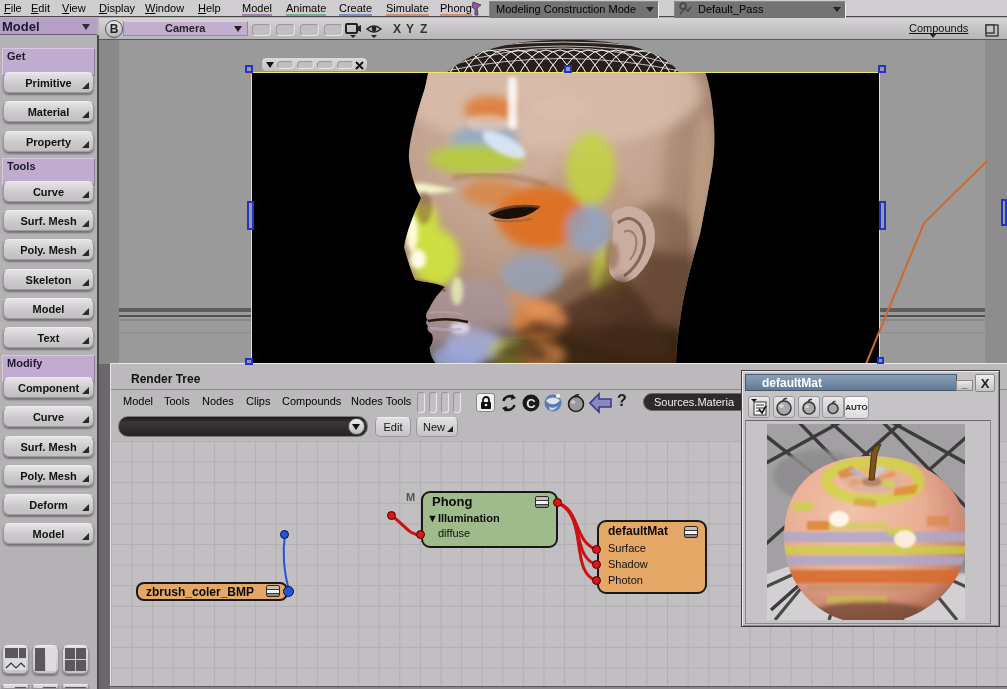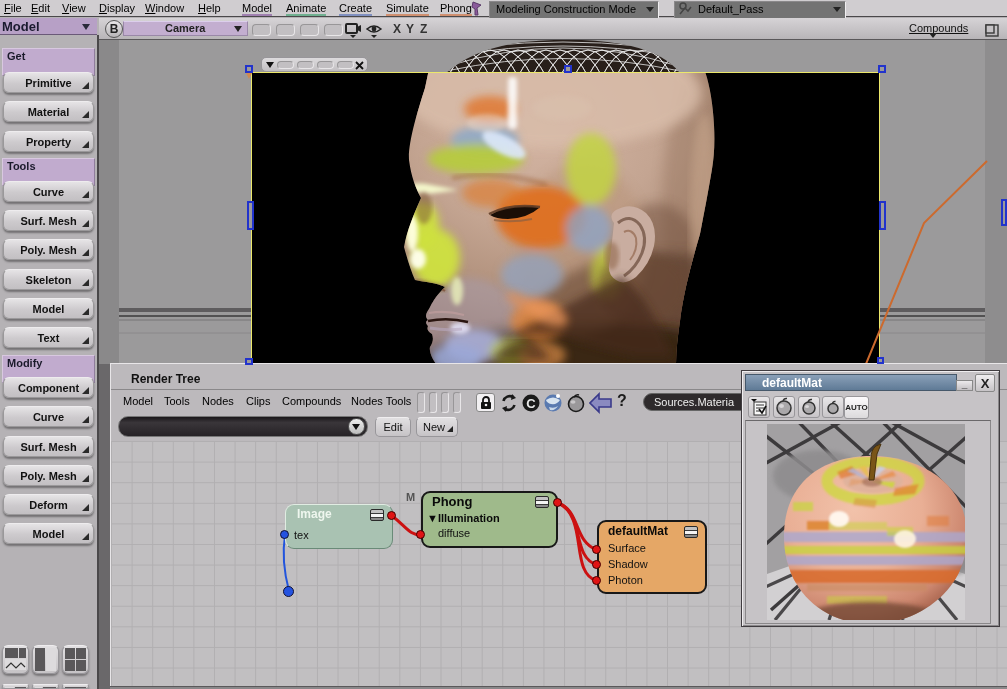--- a/index.html
+++ b/index.html
@@ -461,42 +461,41 @@
     <div id="rtgraph">
 
       <svg class="abs" style="left:0;top:0" width="897" height="246" viewBox="0 0 897 246">
         <path d="M178 150 Q170 120 174 94" stroke="#2255dd" stroke-width="2" fill="none"></path>
         <path d="M281 75 C295 85 298 94 310 94" stroke="#cc1111" stroke-width="3" fill="none"></path>
         <path d="M447 62 C470 70 462 100 486 109" stroke="#cc1111" stroke-width="3" fill="none"></path>
         <path d="M447 62 C474 72 460 116 486 124" stroke="#cc1111" stroke-width="3" fill="none"></path>
         <path d="M447 62 C478 76 458 132 486 140" stroke="#cc1111" stroke-width="3" fill="none"></path>
       </svg>
 
-      <div class="node" style="left:174px;top:63px;width:108px;height:45px;background:#a9c2b2;border:1px solid #e0ece2;border-bottom-color:#6a8a78;border-right-color:#6a8a78">
-        <span style="position:absolute;left:11px;top:2px;font-size:12px;color:#eef6ee">Image</span>
-        <span class="burger" style="right:8px;top:4px"></span>
-        <span style="position:absolute;left:8px;top:24px;font-size:11px;font-weight:normal;color:#111">tex</span>
-      </div>
 
       <div class="node" style="left:310px;top:50px;width:137px;height:57px;background:#9fba8b;">
         <span style="position:absolute;left:9px;top:1px;font-size:13px;color:#0a0a0a">Phong</span>
         <span class="burger" style="right:7px;top:3px"></span>
         <span style="position:absolute;left:4px;top:19px;font-size:11px;color:#0a0a0a">▼Illumination</span>
         <span style="position:absolute;left:15px;top:34px;font-size:11px;font-weight:normal;color:#111">diffuse</span>
       </div>
       <span style="position:absolute;left:295px;top:50px;font-size:11px;color:#555;font-weight:bold">M</span>
 
       <div class="node" style="left:486px;top:79px;width:110px;height:74px;background:#e5a766;">
         <span style="position:absolute;left:9px;top:2px;font-size:12px;color:#0a0a0a">defaultMat</span>
         <span class="burger" style="right:7px;top:4px"></span>
         <span style="position:absolute;left:9px;top:20px;font-size:11px;font-weight:normal;color:#111">Surface</span>
         <span style="position:absolute;left:9px;top:36px;font-size:11px;font-weight:normal;color:#111">Shadow</span>
         <span style="position:absolute;left:9px;top:52px;font-size:11px;font-weight:normal;color:#111">Photon</span>
       </div>
 
+      <div class="node" style="left:25px;top:141px;width:152px;height:19px;background:#e5a766;border-radius:8px;">
+        <span style="position:absolute;left:8px;top:1px;font-size:12px;color:#0a0a0a">zbrush_coler_BMP</span>
+        <span class="burger" style="right:6px;top:1px"></span>
+      </div>
 
       <span class="ndot" style="left:169px;top:89px;background:#2453e0;border-color:#113"></span>
       <span class="ndot" style="left:276px;top:70px;background:#e01414"></span>
       <span class="ndot" style="left:305px;top:89px;background:#e01414"></span>
       <span class="ndot" style="left:442px;top:57px;background:#e01414"></span>
       <span class="ndot" style="left:481px;top:104px;background:#e01414"></span>
       <span class="ndot" style="left:481px;top:119px;background:#e01414"></span>
       <span class="ndot" style="left:481px;top:135px;background:#e01414"></span>
       <span class="ndot" style="left:172px;top:145px;width:11px;height:11px;background:#2453e0;border-color:#113"></span>
     </div>

